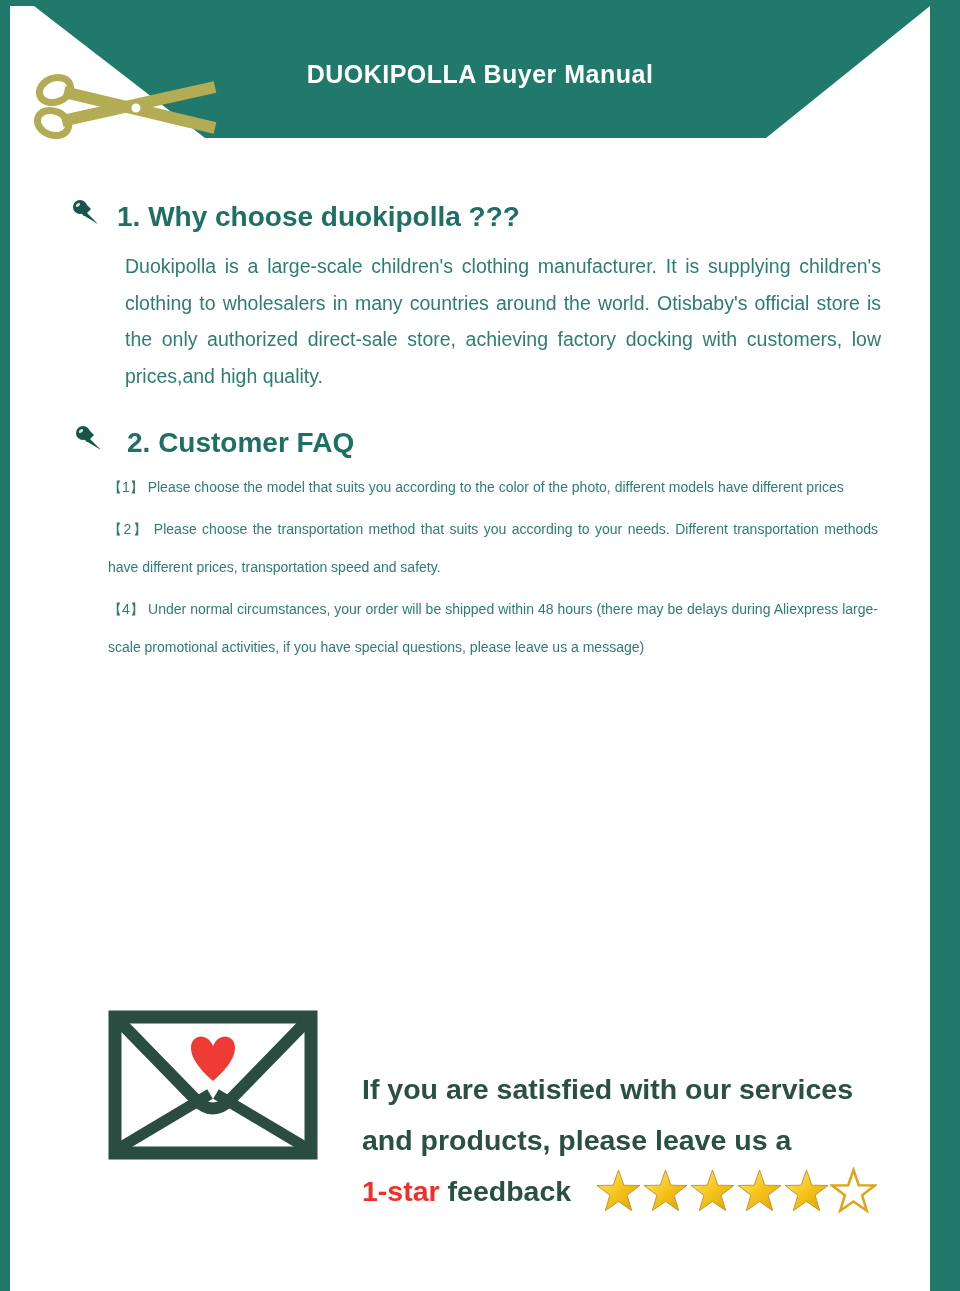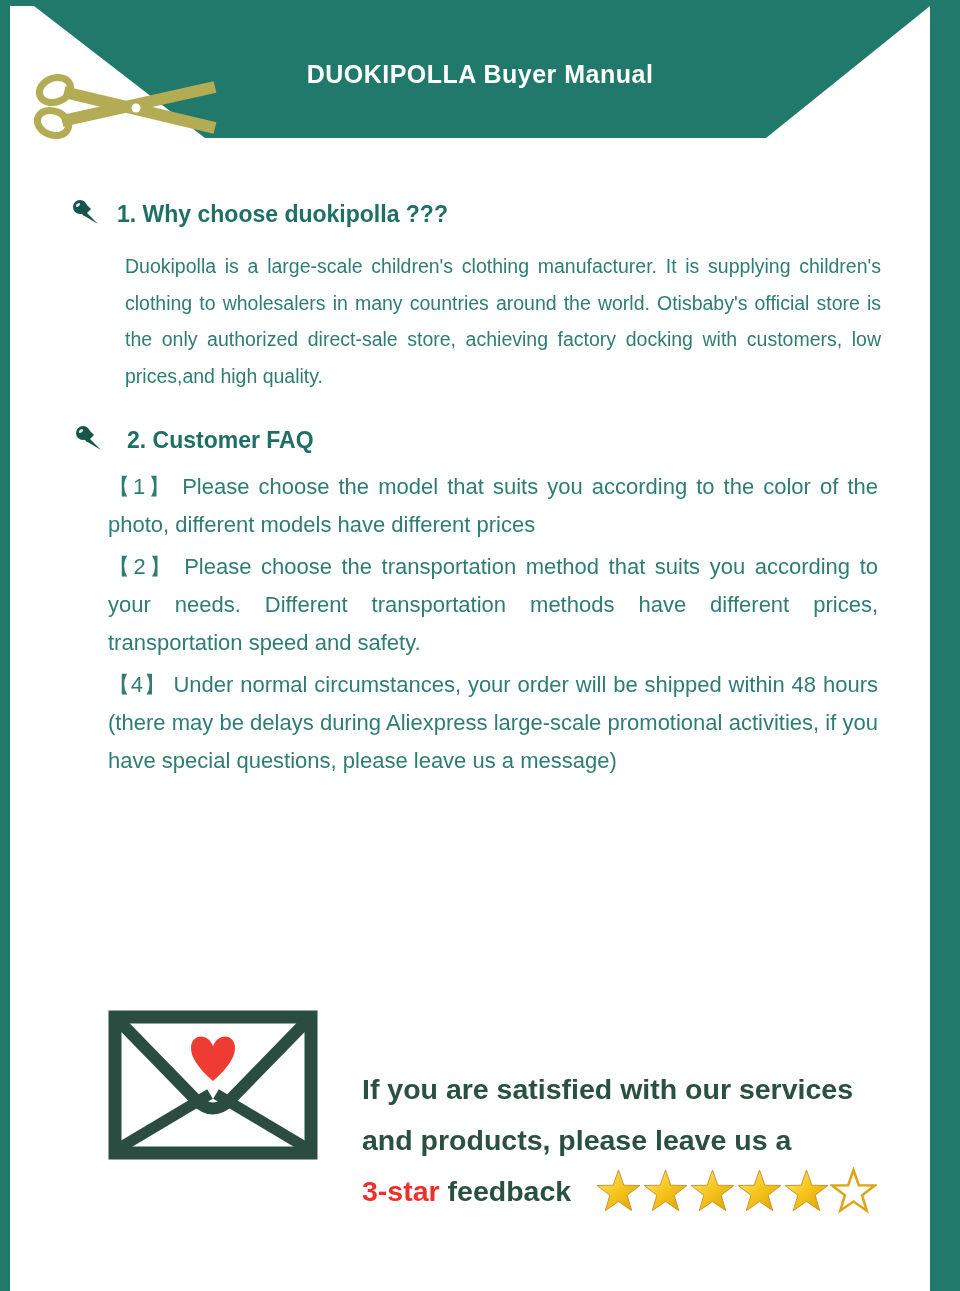--- a/index.html
+++ b/index.html
@@ -18,32 +18,32 @@
     position:absolute;left:0;top:60px;width:960px;
     text-align:center;color:#ffffff;
     font-size:25px;font-weight:bold;letter-spacing:.5px;margin:0;
   }
   .scissors{position:absolute;left:28px;top:70px;}
   .pushpin{position:absolute;width:34px;height:34px;}
   .pushpin.p1{left:69px;top:197px;}
   .pushpin.p2{left:72px;top:423px;}
   .sec-heading{
     position:absolute;margin:0;
-    color:#1E6F64;font-size:23px;font-weight:bold;
+    color:#1E6F64;font-size:28px;font-weight:bold;
   }
   .sec-heading.h1{left:117px;top:201px;}
   .sec-heading.h2{left:127px;top:427px;}
   .sec1-body{
     position:absolute;left:117px;top:240px;width:756px;margin:8px;
     color:#2E7D72;font-size:19.5px;line-height:36.5px;text-align:justify;
   }
   .faq-list{position:absolute;left:108px;top:468px;width:770px;}
   .faq-list p{
     margin:0 0 4px 0;
-    color:#2E7D72;font-size:22px;line-height:38px;text-align:justify;
+    color:#2E7D72;font-size:14px;line-height:38px;text-align:justify;
   }
   .envelope{position:absolute;left:108px;top:1010px;}
   .footer-text{
     position:absolute;left:362px;top:1064px;width:545px;
     color:#2A5040;font-size:28.5px;font-weight:bold;line-height:51px;
   }
   .footer-text p{margin:0;}
   .highlight-red{color:#EE2F2A;}
   .star-rating{display:inline-block;margin-left:24px;white-space:nowrap;}
   .star{width:47px;height:47px;vertical-align:-13px;}
@@ -107,21 +107,21 @@
     <rect x="7" y="7" width="196" height="136" fill="#ffffff" stroke="#2B4C41" stroke-width="13"></rect>
     <path d="M13 137 L102 84" stroke="#2B4C41" stroke-width="11" fill="none"></path>
     <path d="M197 137 L108 84" stroke="#2B4C41" stroke-width="11" fill="none"></path>
     <path d="M12 12 L88 90 Q105 107 122 90 L198 12" fill="none" stroke="#2B4C41" stroke-width="12"></path>
     <path d="M105 71 C90 58 83 47 83 38 C83 29 90 25 96 27 C100 28 103 31 105 36 C107 31 110 28 114 27 C120 25 127 29 127 38 C127 47 120 58 105 71 Z" fill="#EE3B33"></path>
   </svg>
 
   <div class="footer-text">
     <p>If you are satisfied with our services</p>
     <p>and products, please leave us a</p>
-    <p><span class="highlight-red">3-star</span><span> feedback</span><span class="star-rating"><svg class="star" viewBox="0 0 48 48">
+    <p><span class="highlight-red">1-star</span><span> feedback</span><span class="star-rating"><svg class="star" viewBox="0 0 48 48">
             <path d="M24 3 L29.4 18.6 L45.9 18.9 L32.8 28.8 L37.5 44.6 L24 35.2 L10.5 44.6 L15.2 28.8 L2.1 18.9 L18.6 18.6 Z" fill="url(#goldGrad)" stroke="#C8922D" stroke-width="1"></path>
           </svg><svg class="star" viewBox="0 0 48 48">
             <path d="M24 3 L29.4 18.6 L45.9 18.9 L32.8 28.8 L37.5 44.6 L24 35.2 L10.5 44.6 L15.2 28.8 L2.1 18.9 L18.6 18.6 Z" fill="url(#goldGrad)" stroke="#C8922D" stroke-width="1"></path>
           </svg><svg class="star" viewBox="0 0 48 48">
             <path d="M24 3 L29.4 18.6 L45.9 18.9 L32.8 28.8 L37.5 44.6 L24 35.2 L10.5 44.6 L15.2 28.8 L2.1 18.9 L18.6 18.6 Z" fill="url(#goldGrad)" stroke="#C8922D" stroke-width="1"></path>
           </svg><svg class="star" viewBox="0 0 48 48">
             <path d="M24 3 L29.4 18.6 L45.9 18.9 L32.8 28.8 L37.5 44.6 L24 35.2 L10.5 44.6 L15.2 28.8 L2.1 18.9 L18.6 18.6 Z" fill="url(#goldGrad)" stroke="#C8922D" stroke-width="1"></path>
           </svg><svg class="star" viewBox="0 0 48 48">
             <path d="M24 3 L29.4 18.6 L45.9 18.9 L32.8 28.8 L37.5 44.6 L24 35.2 L10.5 44.6 L15.2 28.8 L2.1 18.9 L18.6 18.6 Z" fill="url(#goldGrad)" stroke="#C8922D" stroke-width="1"></path>
           </svg><svg class="star" viewBox="0 0 48 48">

